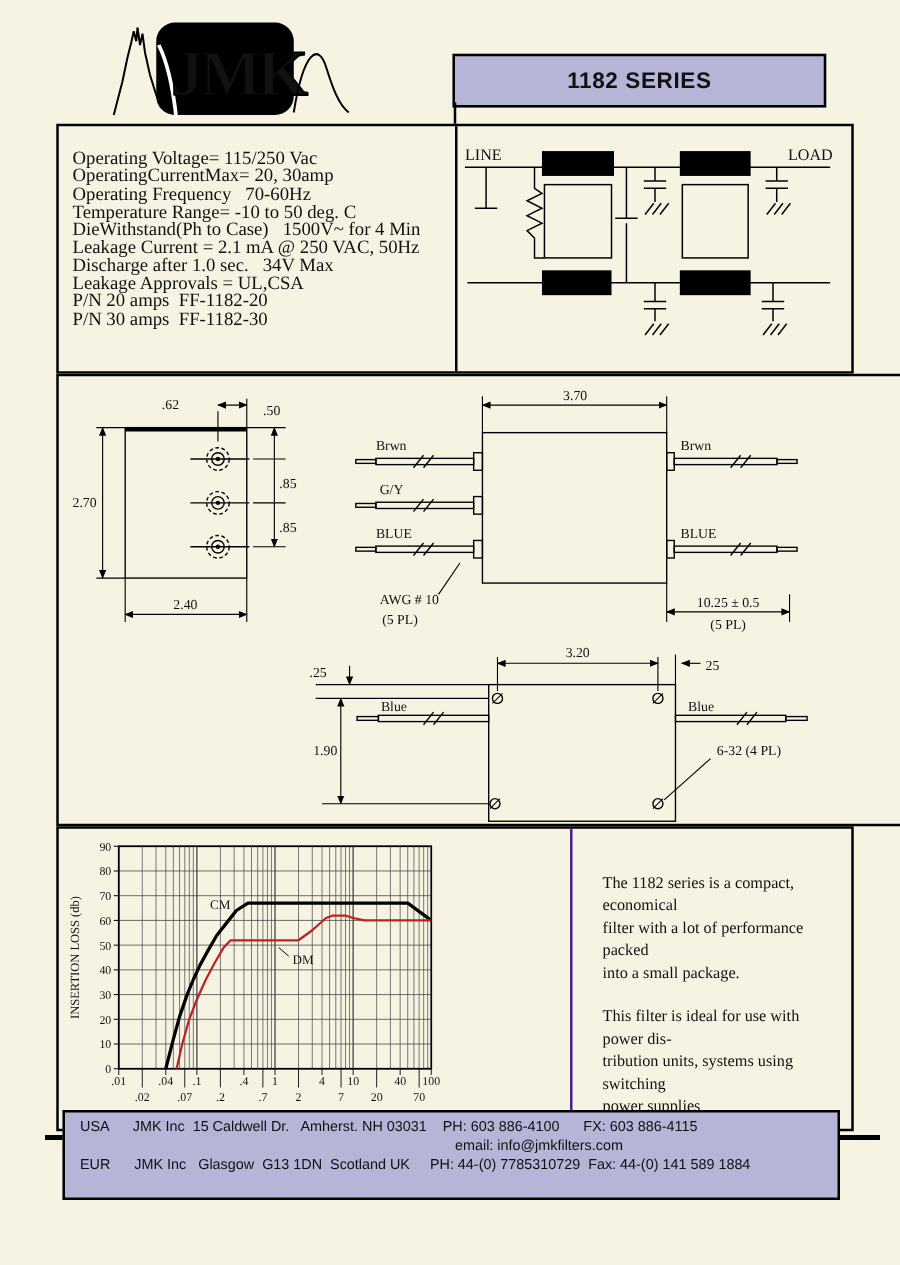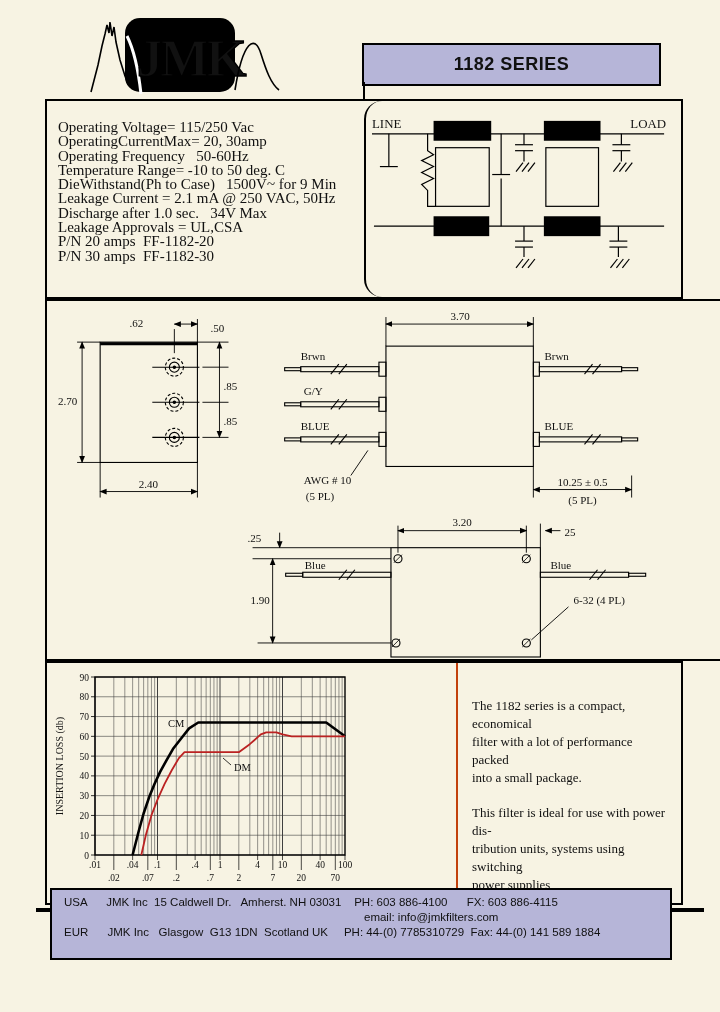--- a/index.html
+++ b/index.html
@@ -12,25 +12,25 @@
   .panel{position:absolute;border:2px solid #000;box-sizing:border-box;background:#f7f3e3;}
   .title-box{
     left:362px;top:43px;width:295px;height:39px;background:#b6b5d8;
     border:2px solid #000;display:flex;align-items:center;justify-content:center;
     font-family:"Liberation Sans",sans-serif;font-weight:bold;font-size:18px;letter-spacing:.5px;
   }
   .title-connector{left:363px;top:82px;width:2px;height:18px;background:#000;}
   .top-box{left:45px;top:99px;width:638px;height:200px;display:flex;}
   .spec-cell{width:317px;box-sizing:border-box;padding:19px 6px 0 11px;}
   .spec-line{white-space:pre;font-size:15px;line-height:14.3px;}
-  .schem-cell{flex:1;border-left:2px solid #000;position:relative;border-radius:18px;}
+  .schem-cell{flex:1;border-left:2px solid #000;position:relative;}
   .mid-box{left:45px;top:299px;width:696px;height:362px;}
   .bot-box{left:45px;top:661px;width:638px;height:244px;display:flex;}
   .chart-cell{width:409px;position:relative;}
-  .desc-cell{flex:1;border-left:2px solid #c2410c;box-sizing:border-box;padding:34px 14px 0 14px;}
+  .desc-cell{flex:1;border-left:2px solid #4c1d95;box-sizing:border-box;padding:34px 14px 0 24px;}
   .desc-para{white-space:pre-line;font-size:13px;line-height:18px;margin:0 0 17px 0;}
   .thick-rule{left:36px;top:908px;width:668px;height:4px;background:#000;}
   .footer{
     left:50px;top:888px;width:622px;height:72px;background:#b6b5d8;
     border:2px solid #000;box-sizing:border-box;padding:5px 0 0 12px;
     font-family:"Liberation Sans",sans-serif;font-size:11.5px;color:#111;
   }
   .footer-row{white-space:pre;line-height:15px;}
   .footer-row.email{padding-left:300px;}
   svg{display:block;}
@@ -49,23 +49,23 @@
 
 <div class="abs title-box">
   <span>1182 SERIES</span>
 </div>
 <div class="abs title-connector"></div>
 
 <div class="panel top-box">
   <div class="spec-cell">
     <div class="spec-line">Operating Voltage= 115/250 Vac</div>
     <div class="spec-line">OperatingCurrentMax= 20, 30amp</div>
-    <div class="spec-line">Operating Frequency   50-60Hz</div>
+    <div class="spec-line">Operating Frequency   70-60Hz</div>
     <div class="spec-line">Temperature Range= -10 to 50 deg. C</div>
-    <div class="spec-line">DieWithstand(Ph to Case)   1500V~ for 9 Min</div>
+    <div class="spec-line">DieWithstand(Ph to Case)   1500V~ for 4 Min</div>
     <div class="spec-line">Leakage Current = 2.1 mA @ 250 VAC, 50Hz</div>
     <div class="spec-line">Discharge after 1.0 sec.   34V Max</div>
     <div class="spec-line">Leakage Approvals = UL,CSA</div>
     <div class="spec-line">P/N 20 amps  FF-1182-20</div>
     <div class="spec-line">P/N 30 amps  FF-1182-30</div>
   </div>
   <div class="schem-cell">
     <svg width="100%" height="100%" viewBox="0 0 317 195" preserveAspectRatio="xMinYMin meet">
       <g stroke="#000" stroke-width="1.2" fill="none">
         <line x1="6" y1="33" x2="300" y2="33"></line>

